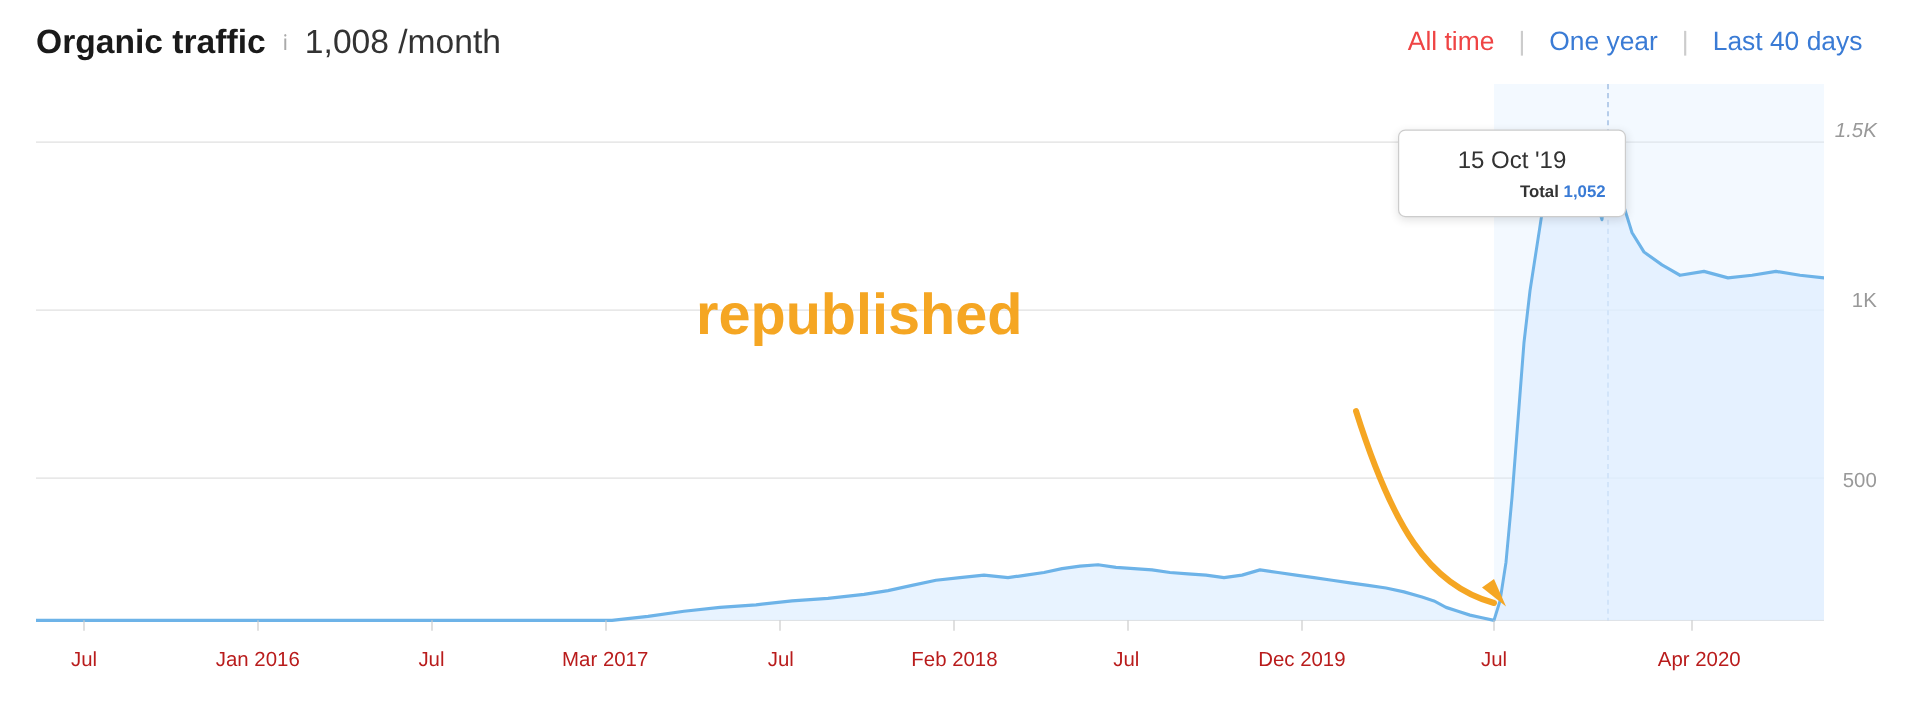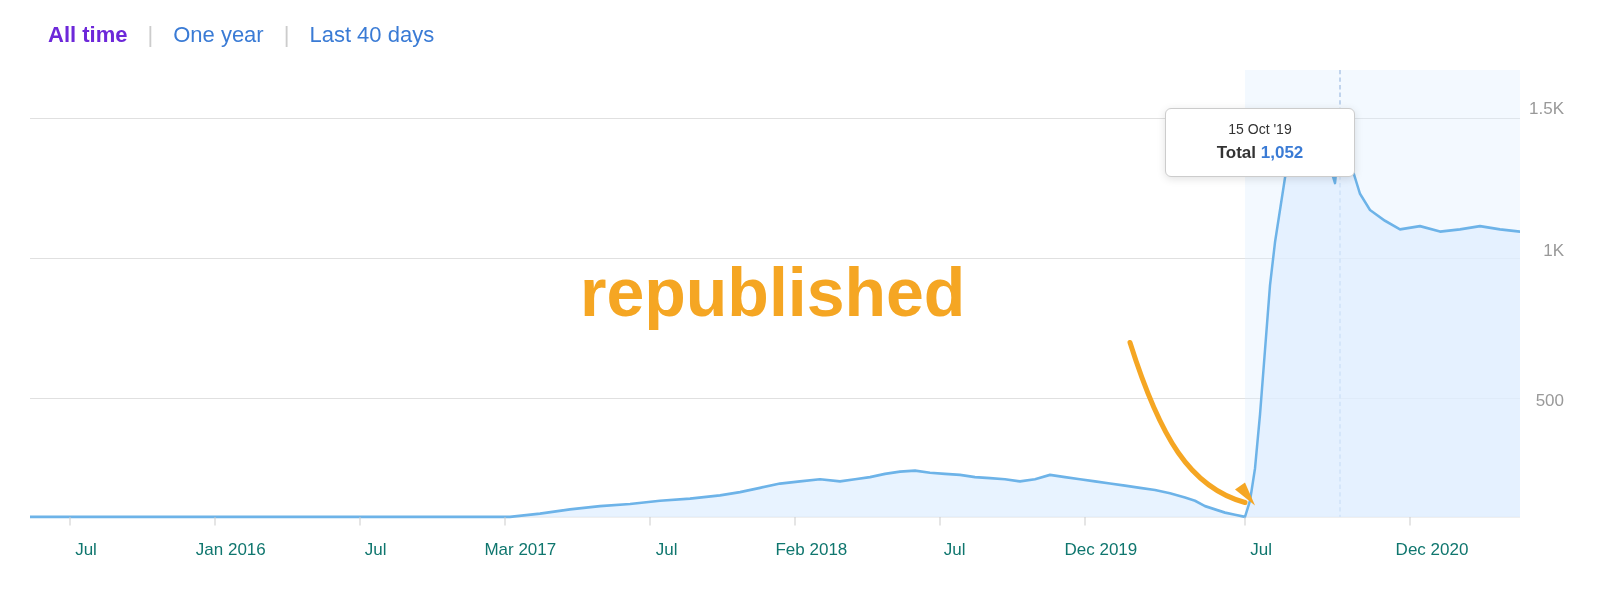--- a/index.html
+++ b/index.html
@@ -57,22 +57,22 @@
     }
 
     .time-filter {
       padding: 4px 18px;
       cursor: pointer;
       color: #3a7bd5;
       font-weight: 400;
     }
 
     .time-filter.active {
-      font-weight: 700;
-      color: #6d28d9;
+      font-weight: 400;
+      color: #ef4444;
     }
 
     .time-divider {
       color: #ccc;
       font-size: 22px;
       margin: 0 2px;
     }
 
     .chart-area {
       position: relative;
@@ -98,40 +98,40 @@
       box-shadow: 0 2px 8px rgba(0,0,0,0.12);
       font-size: 17px;
       line-height: 1.5;
       pointer-events: none;
       z-index: 10;
     }
 
     .tooltip-date {
       color: #333;
       font-weight: 400;
-      font-size: 14px;
+      font-size: 20px;
     }
 
     .tooltip-value {
       color: #3a7bd5;
       font-weight: 700;
-      font-size: 17px;
+      font-size: 14px;
+      text-align: right;
     }
 
     
     .annotation-text {
       position: absolute;
       top: 165px;
       left: 550px;
-      font-size: 68px;
+      font-size: 48px;
       font-weight: 700;
       color: #f5a623;
       pointer-events: none;
       z-index: 5;
-      margin-top: 18px;
     }
 
     
     .arrow-overlay {
       position: absolute;
       top: 0;
       left: 0;
       width: 100%;
       height: 100%;
       pointer-events: none;
@@ -145,31 +145,35 @@
       font-size: 17px;
       color: #999;
       transform: translateY(-50%);
     }
 
     
     .x-label {
       position: absolute;
       bottom: 0;
       font-size: 17px;
-      color: #0f766e;
+      color: #b91c1c;
       transform: translateX(-50%);
-      margin-left: 16px;
     }
   </style>
 </head>
 <body>
 
 <div class="container">
 
   <div class="header">
+    <div class="header-left">
+      <span class="title-text">Organic traffic</span>
+      <span class="info-icon">ℹ</span>
+      <span class="metric-value">1,008 /month</span>
+    </div>
     <div class="header-right">
       <span class="time-filter active">All time</span>
       <span class="time-divider">|</span>
       <span class="time-filter">One year</span>
       <span class="time-divider">|</span>
       <span class="time-filter">Last 40 days</span>
     </div>
   </div>
 
   <div class="chart-area">
@@ -246,35 +250,35 @@
       <line x1="475" y1="415" x2="475" y2="423" stroke="#ccc" stroke-width="1"></line>
       <line x1="620" y1="415" x2="620" y2="423" stroke="#ccc" stroke-width="1"></line>
       <line x1="765" y1="415" x2="765" y2="423" stroke="#ccc" stroke-width="1"></line>
       <line x1="910" y1="415" x2="910" y2="423" stroke="#ccc" stroke-width="1"></line>
       <line x1="1055" y1="415" x2="1055" y2="423" stroke="#ccc" stroke-width="1"></line>
       <line x1="1215" y1="415" x2="1215" y2="423" stroke="#ccc" stroke-width="1"></line>
       <line x1="1380" y1="415" x2="1380" y2="423" stroke="#ccc" stroke-width="1"></line>
     </svg>
 
     
-    <div class="y-label" style="top: 8%;">1.5K</div>
+    <div class="y-label" style="top: 8%; font-style: italic;">1.5K</div>
     <div class="y-label" style="top: 37%;">1K</div>
     <div class="y-label" style="top: 65%; margin-top: 12px;">500</div>
 
     
     <div class="x-label" style="left: 2.6%;">Jul</div>
     <div class="x-label" style="left: 12%;">Jan 2016</div>
     <div class="x-label" style="left: 21.4%;">Jul</div>
     <div class="x-label" style="left: 30.8%;">Mar 2017</div>
     <div class="x-label" style="left: 40.3%;">Jul</div>
     <div class="x-label" style="left: 49.7%;">Feb 2018</div>
     <div class="x-label" style="left: 59%;">Jul</div>
     <div class="x-label" style="left: 68.5%;">Dec 2019</div>
     <div class="x-label" style="left: 78.9%;">Jul</div>
-    <div class="x-label" style="left: 90%;">Dec 2020</div>
+    <div class="x-label" style="left: 90%;">Apr 2020</div>
 
     
     <div class="tooltip-box" style="top: 38px; right: 215px; width: 190px;">
       <div class="tooltip-date">15 Oct '19</div>
       <div class="tooltip-value"><span style="color:#333">Total </span><span style="color:#3a7bd5;font-weight:700;">1,052</span></div>
     </div>
 
     
     <div class="annotation-text">republished</div>
 

